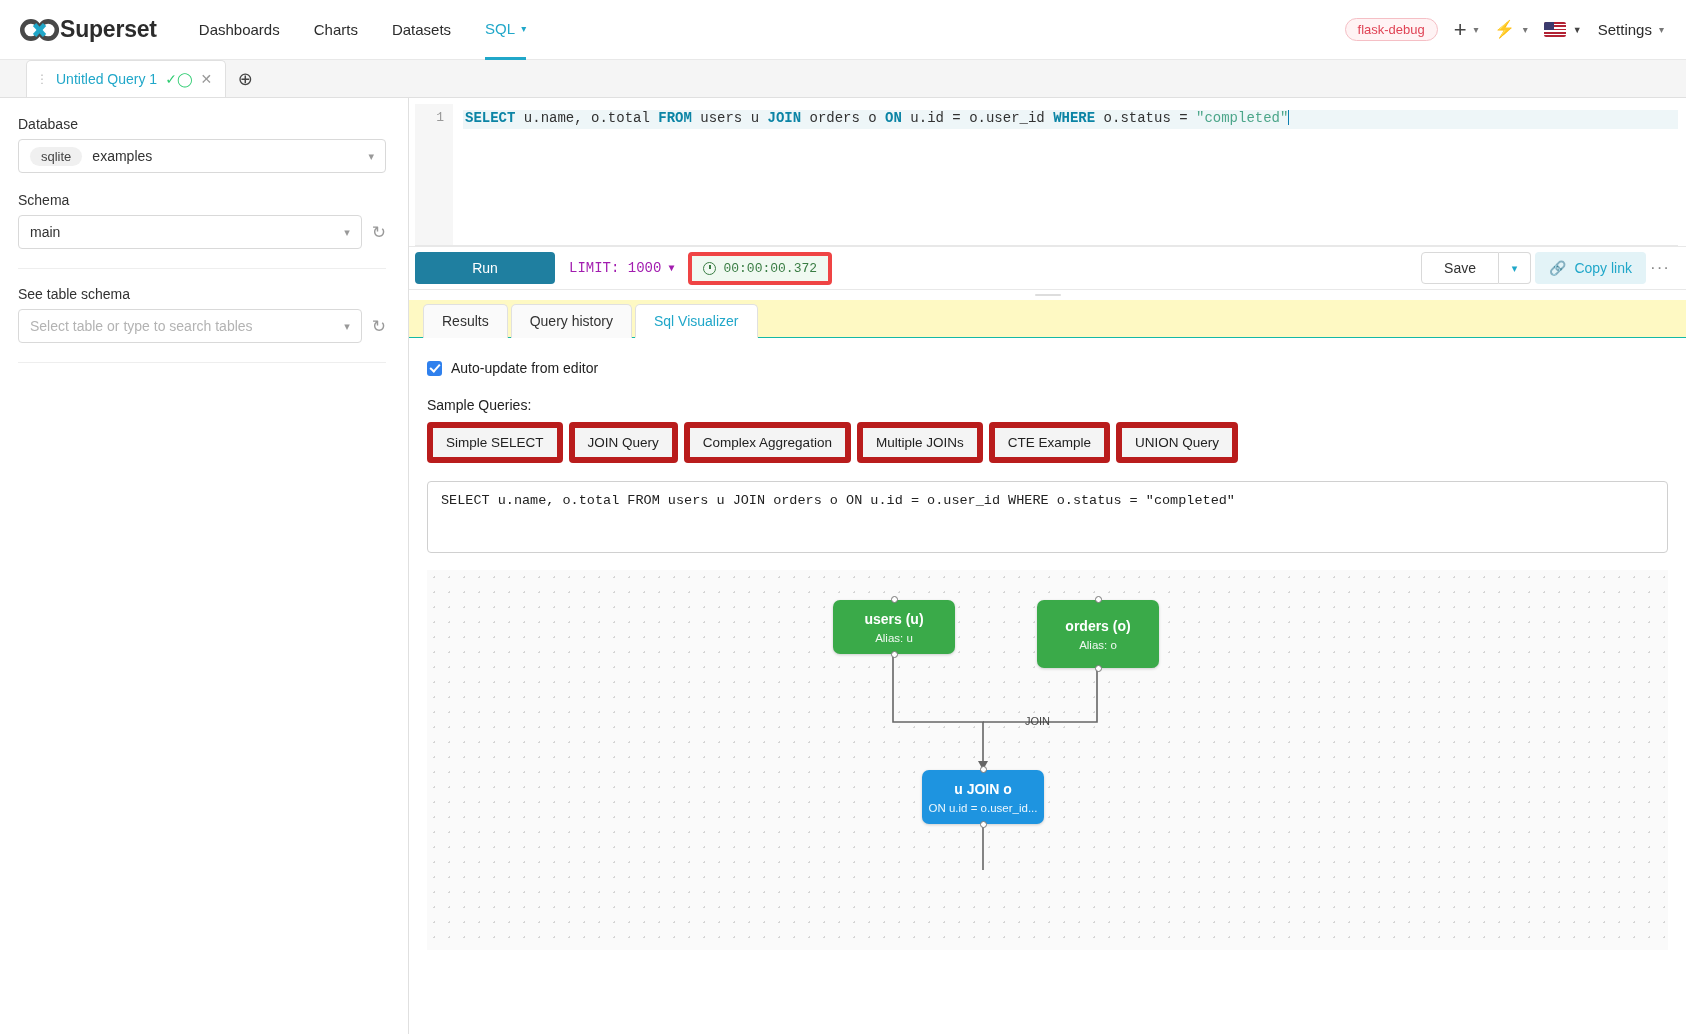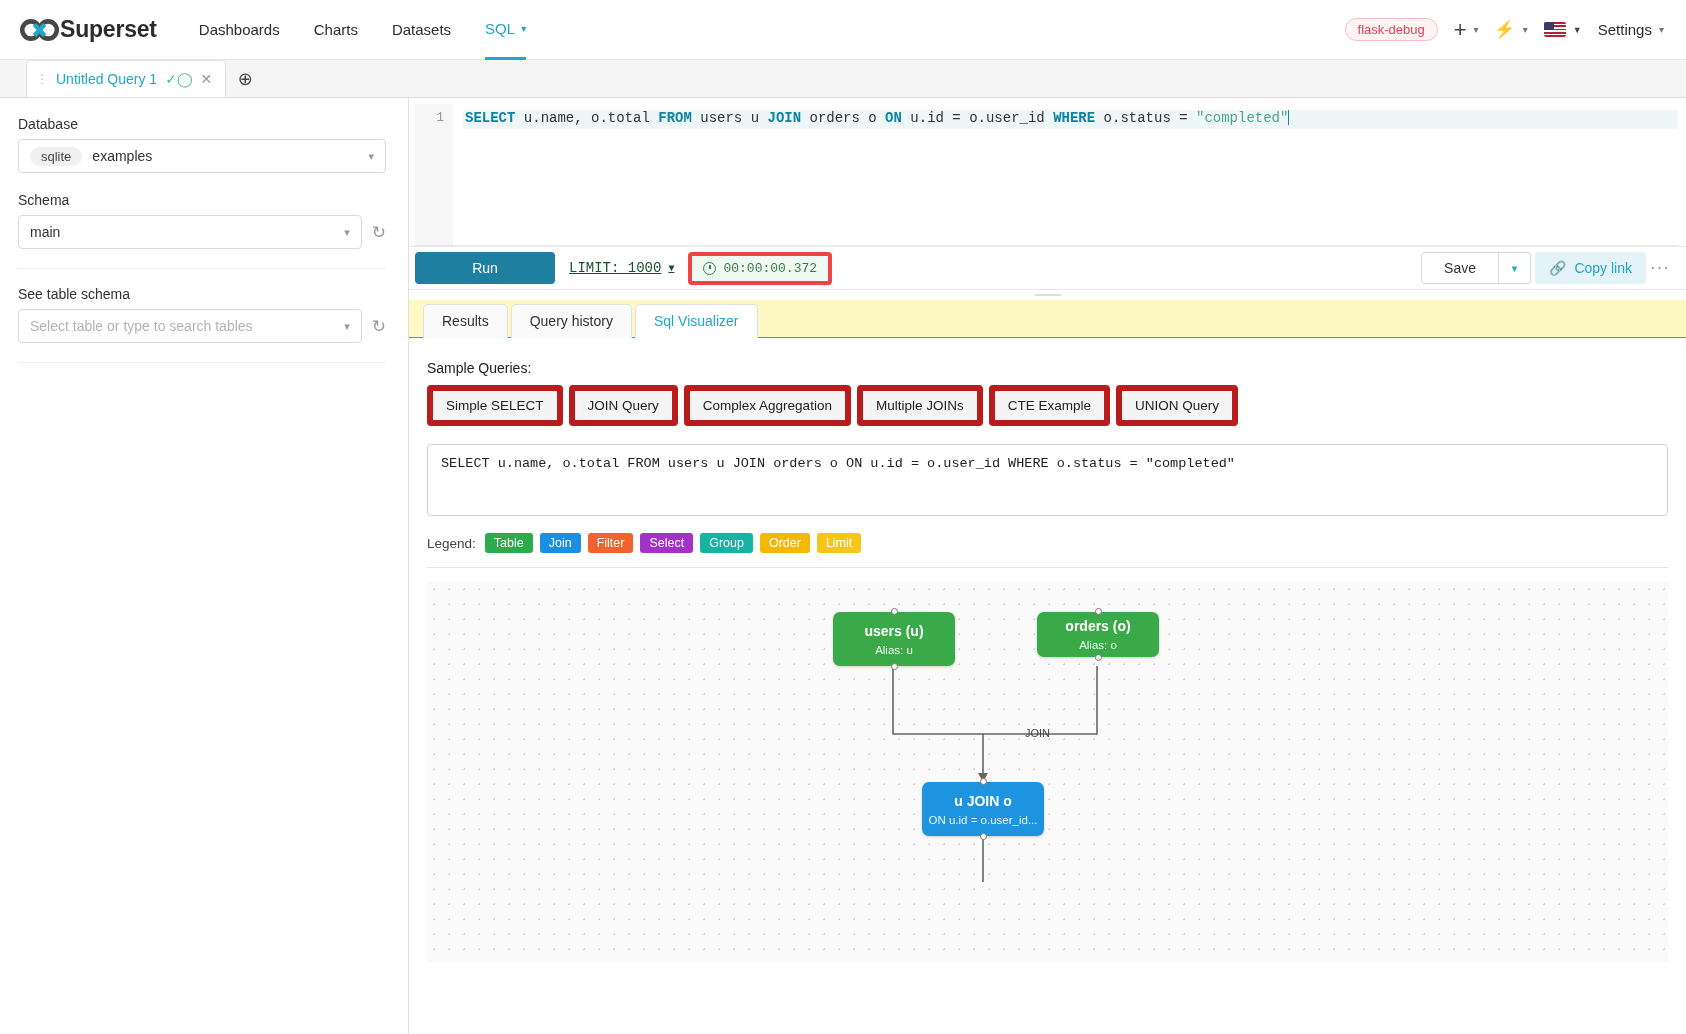--- a/index.html
+++ b/index.html
@@ -116,22 +116,22 @@
   .toolbar {
     height: 44px; border-top: 1px solid #e8e8e8; border-bottom: 1px solid #e8e8e8;
     display: flex; align-items: center; padding: 0 16px 0 6px; background: #fff; gap: 14px;
   }
   .run-btn {
     background: #1f7fa0; color: #fff; border: none; border-radius: 4px;
     width: 140px; height: 32px; font-size: 14px; cursor: pointer;
     font-family: "Liberation Sans", sans-serif;
   }
   .limit-btn {
-    color: #14532d; font-size: 14px; display: flex; align-items: center; gap: 7px;
-    cursor: pointer; font-family: "Liberation Mono", monospace; text-decoration: underline;
+    color: #a21caf; font-size: 14px; display: flex; align-items: center; gap: 7px;
+    cursor: pointer; font-family: "Liberation Mono", monospace;
   }
   .limit-caret { font-size: 10px; }
   .timer-pill {
     background: #f0f9f1; border: 4px solid #ef4444; border-radius: 4px;
     color: #3a7d44; font-size: 13px; padding: 5px 11px; display: flex;
     align-items: center; gap: 7px; font-family: "Liberation Mono", monospace;
   }
   .clock { width: 13px; height: 13px; border: 1.4px solid #3a7d44; border-radius: 50%; position: relative; }
   .clock::after {
     content: ""; position: absolute; left: 5px; top: 2px; width: 1.2px; height: 4.5px;
@@ -372,60 +372,54 @@
       </div>
 
     <div class="resulttabs">
       <div class="rtab">Results</div>
       <div class="rtab">Query history</div>
       <div class="rtab active">Sql Visualizer</div>
     </div>
 
     <div class="viz">
 
+      <div class="autoupdate">
+        <span class="cb"></span>
+        <span class="autoupdate-label">Auto-update from editor</span>
+      </div>
 
       <div class="samples-label">Sample Queries:</div>
       <div class="sample-row">
         <button class="sample-btn">Simple SELECT</button>
         <button class="sample-btn">JOIN Query</button>
         <button class="sample-btn">Complex Aggregation</button>
         <button class="sample-btn">Multiple JOINs</button>
         <button class="sample-btn">CTE Example</button>
         <button class="sample-btn">UNION Query</button>
       </div>
 
       <textarea class="sql-input" style="">SELECT u.name, o.total FROM users u JOIN orders o ON u.id = o.user_id WHERE o.status = "completed"</textarea>
 
-      <div class="legend-row">
-        <span class="legend-label">Legend:</span>
-        <span class="badge" style="background:#2eaa4e">Table</span>
-        <span class="badge" style="background:#1a8fe3">Join</span>
-        <span class="badge" style="background:#f2622e">Filter</span>
-        <span class="badge" style="background:#a333c8">Select</span>
-        <span class="badge" style="background:#17b3a3">Group</span>
-        <span class="badge" style="background:#f5b800">Order</span>
-        <span class="badge" style="background:#f5c518">Limit</span>
-      </div>
 
       <div class="canvas">
         <svg width="100%" height="380" style="position:absolute;left:0;top:0">
           <path d="M466,84 L466,152 L556,152 L556,200" fill="none" stroke="#666" stroke-width="1.6"></path>
           <path d="M670,84 L670,152 L556,152" fill="none" stroke="#666" stroke-width="1.6"></path>
           <path d="M556,200 l-5,-9 l10,0 z" fill="#666"></path>
           <path d="M556,254 L556,300" fill="none" stroke="#666" stroke-width="1.6"></path>
         </svg>
 
         <div class="node" style="left:406px; top:30px; width:122px; height:54px; background:#3aaa49;">
           <span class="port top"></span>
           <span class="node-title">users (u)</span>
           <span class="node-sub">Alias: u</span>
           <span class="port bottom"></span>
         </div>
 
-        <div class="node" style="left:610px; top:30px; width:122px; height:45px; background:#3aaa49;">
+        <div class="node" style="left:610px; top:30px; width:122px; height:68px; background:#3aaa49;">
           <span class="port top"></span>
           <span class="node-title">orders (o)</span>
           <span class="node-sub">Alias: o</span>
           <span class="port bottom"></span>
         </div>
 
         <div class="edge-label" style="left:598px; top:145px;">JOIN</div>
 
         <div class="node" style="left:495px; top:200px; width:122px; height:54px; background:#1e94e0;">
           <span class="port top"></span>

